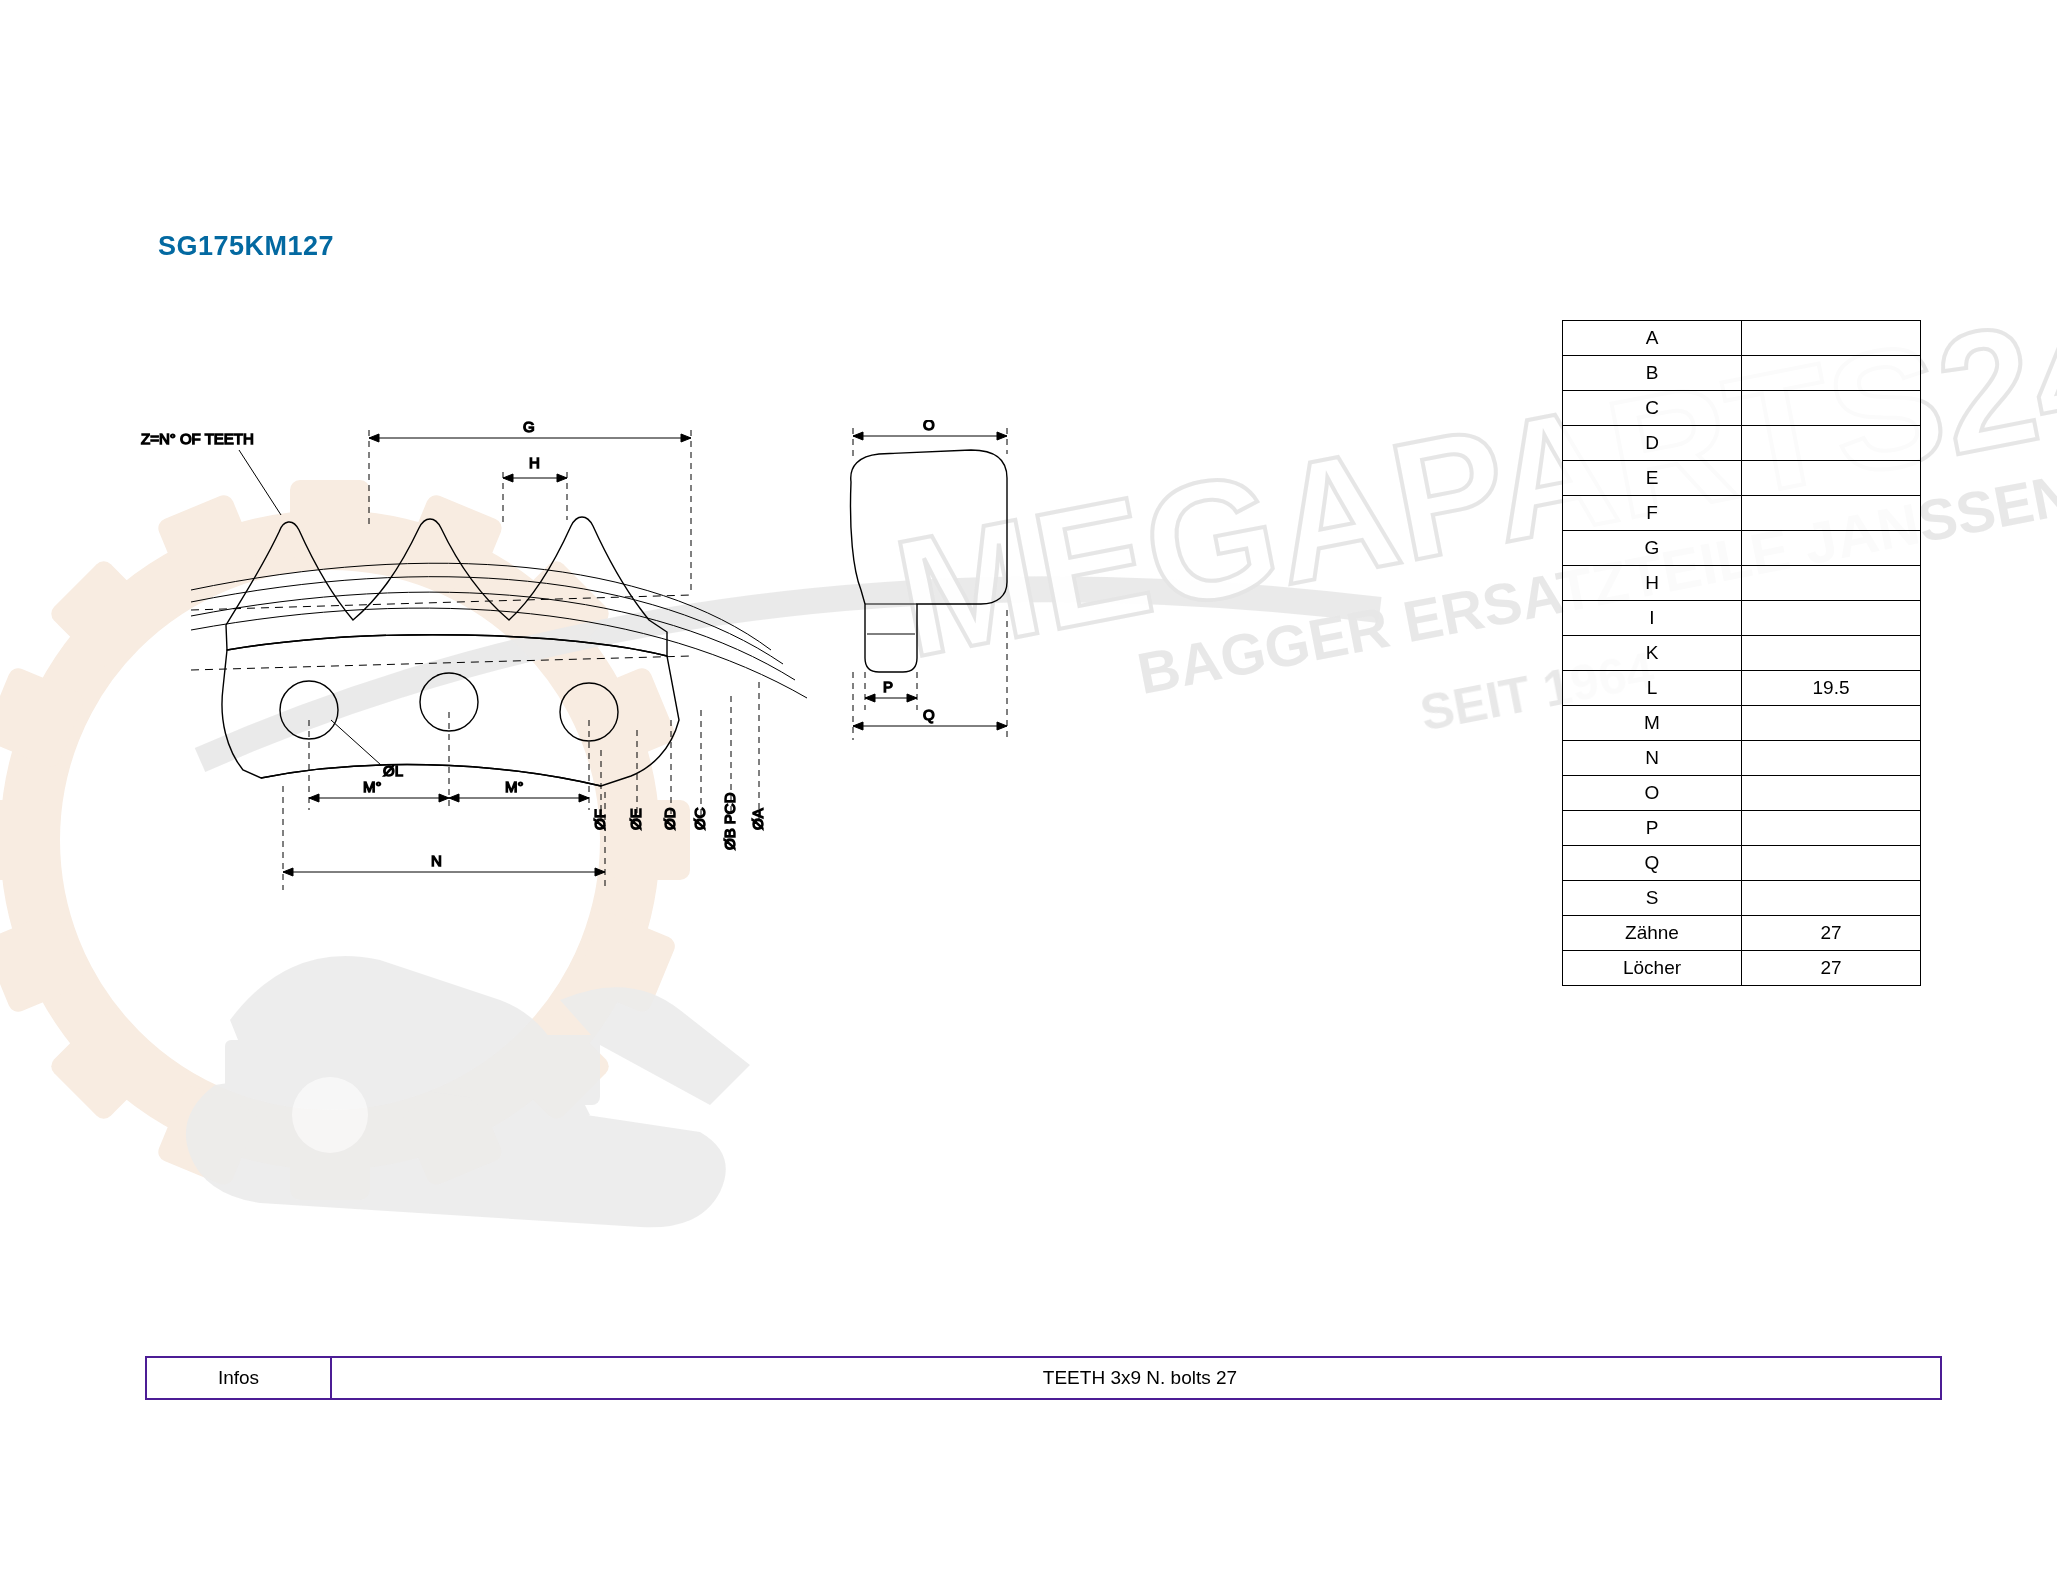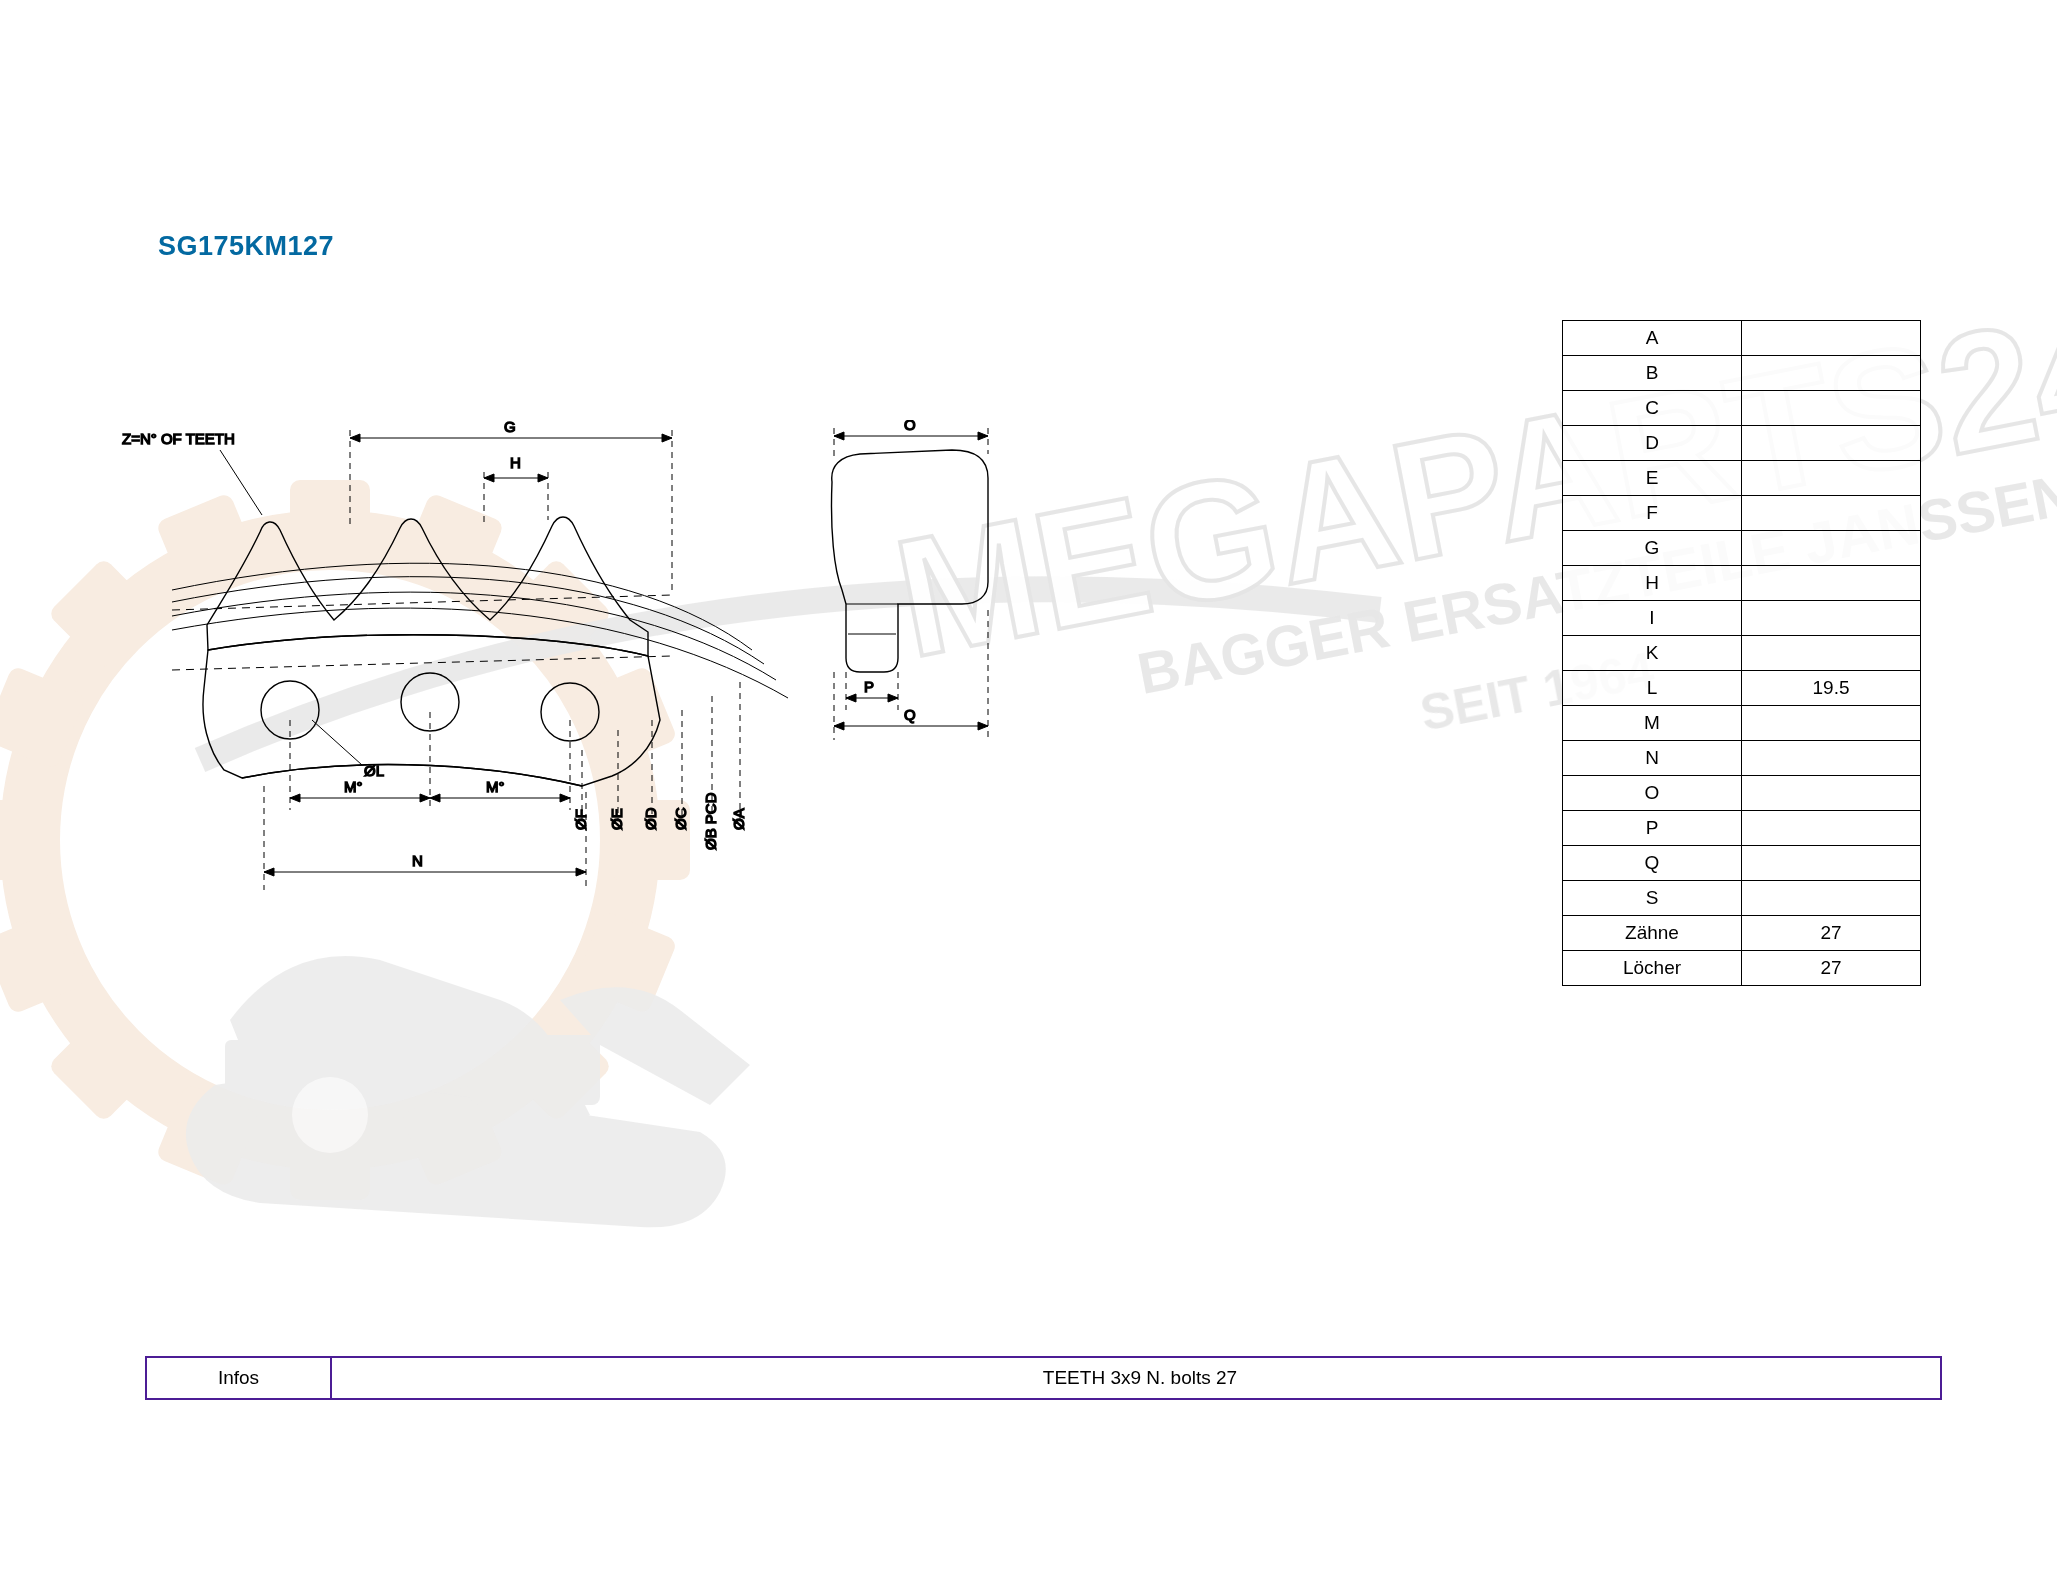--- a/index.html
+++ b/index.html
@@ -34,21 +34,21 @@
     top: 0;
     width: 2057px;
     height: 1589px;
     pointer-events: none;
     z-index: 0;
   }
 
   
   .drawing {
     position: absolute;
-    left: 112px;
+    left: 131px;
     top: 420px;
     width: 1200px;
     height: 700px;
     z-index: 2;
   }
 
   
   .dim-table {
     position: absolute;
     left: 1562px;

